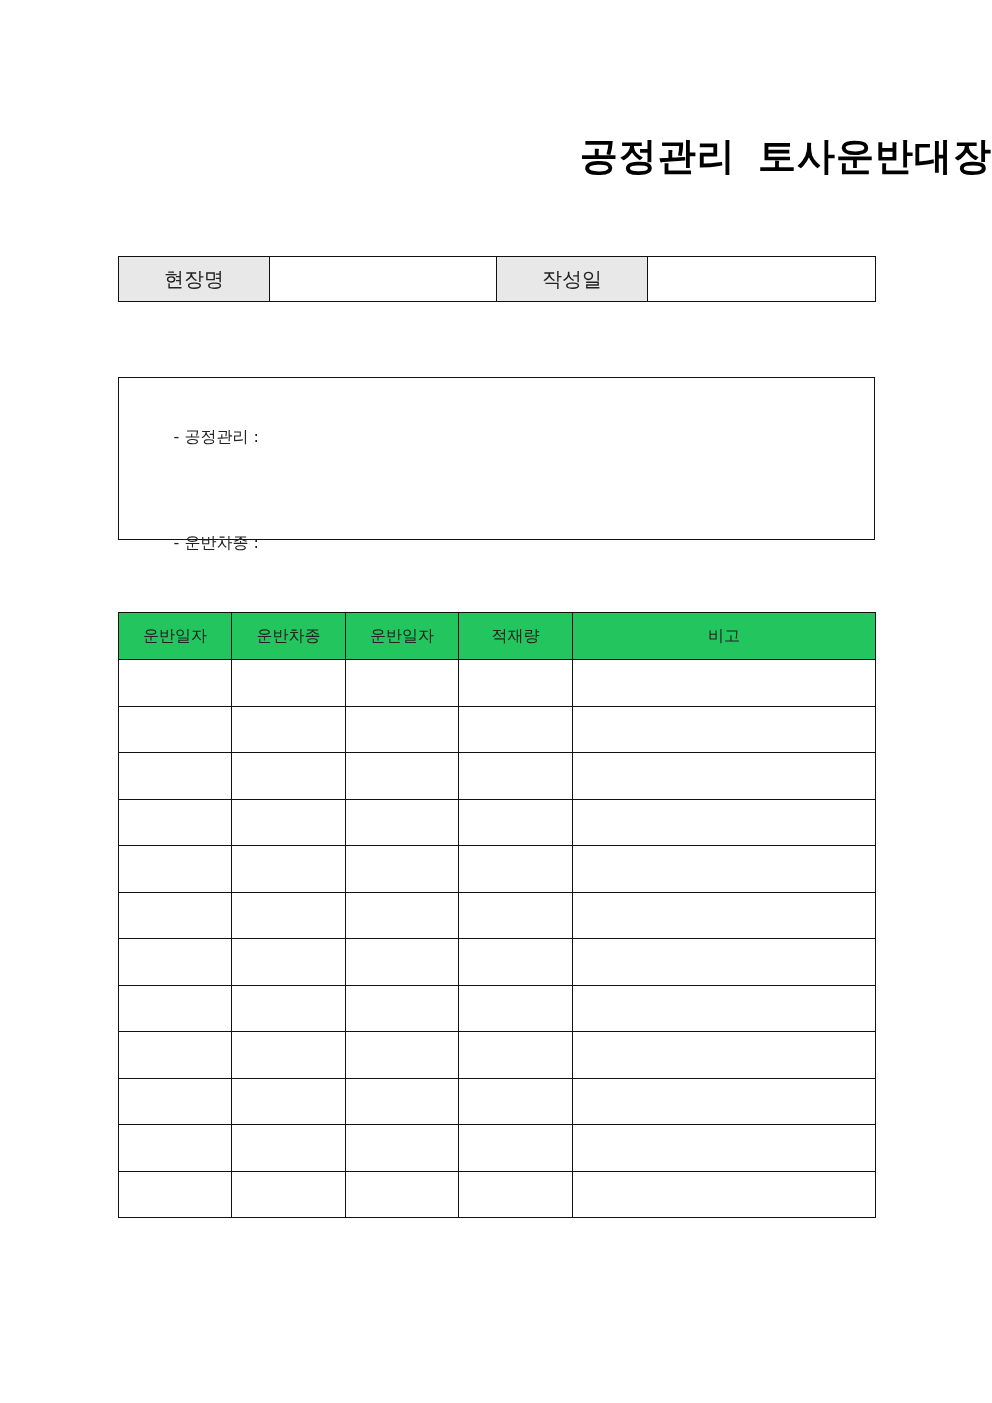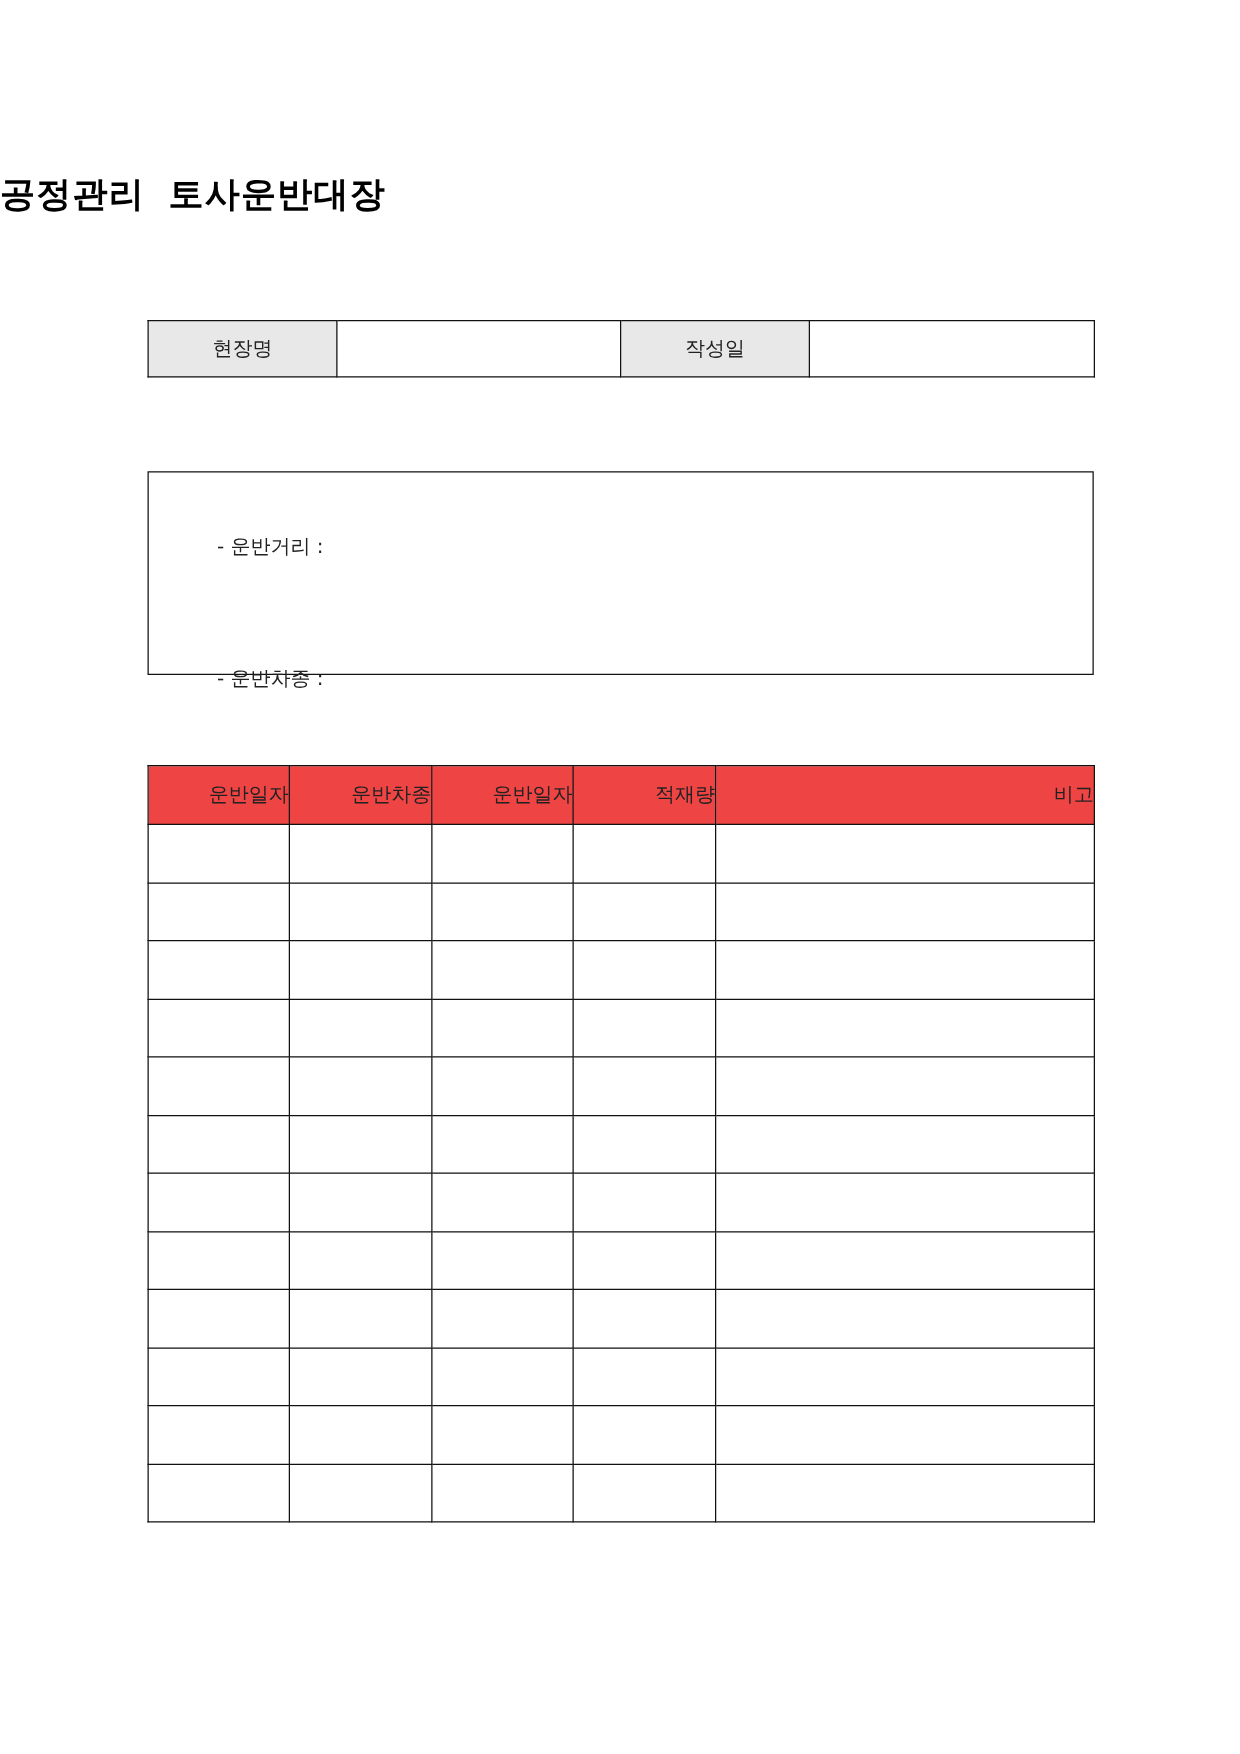--- a/index.html
+++ b/index.html
@@ -13,22 +13,22 @@
       position: relative;
       font-family: "DejaVu Sans", "Liberation Sans", sans-serif;
       color: #111111;
       overflow: hidden;
     }
     .title {
       position: absolute;
       left: 0;
       top: 134px;
       width: 992px;
-      text-align: left;
-      font-size: 28px;
+      text-align: right;
+      font-size: 38px;
       font-weight: bold;
       letter-spacing: 1px;
       word-spacing: 8px;
       color: #000;
       line-height: 44px;
     }
     
     table {
       border-collapse: collapse;
       table-layout: fixed;
@@ -38,21 +38,21 @@
       left: 118px;
       top: 256px;
       width: 757px;
     }
     .info-table td {
       border: 1.5px solid #111;
       height: 44px;
       padding: 0;
       text-align: center;
       vertical-align: middle;
-      font-size: 16px;
+      font-size: 20px;
       color: #222;
       margin-top: 24px;
     }
     .label-cell {
       background: #e8e8e8;
     }
     
     .details-box {
       position: absolute;
       left: 118px;
@@ -86,23 +86,22 @@
     .log-table th, .log-table td {
       border: 1.5px solid #111;
       padding: 0;
       text-align: center;
       vertical-align: middle;
       font-size: 16px;
       font-weight: normal;
       color: #222;
     }
     .log-table th {
-      background: #ef4444;
+      background: #22c55e;
       height: 46px;
-      text-align: right;
     }
     .log-table td {
       height: 45.5px;
       background: #fff;
     }
   </style>
 </head>
 <body>
 
 <div class="title">공정관리  토사운반대장</div>
@@ -120,21 +119,21 @@
     <td></td>
     <td class="label-cell">작성일</td>
     <td></td>
   </tr>
 </tbody>
   </table>
 
 <div class="details-box">
   <ul class="details-list">
     <li>
-      <span>- 운반거리 :</span>
+      <span>- 공정관리 :</span>
       <span></span>
     </li>
     <li>
       <span>- 운반차종 :</span>
       <span></span>
     </li>
     <li>
       <span>- 날씨상태 :</span>
       <span></span>
     </li>

